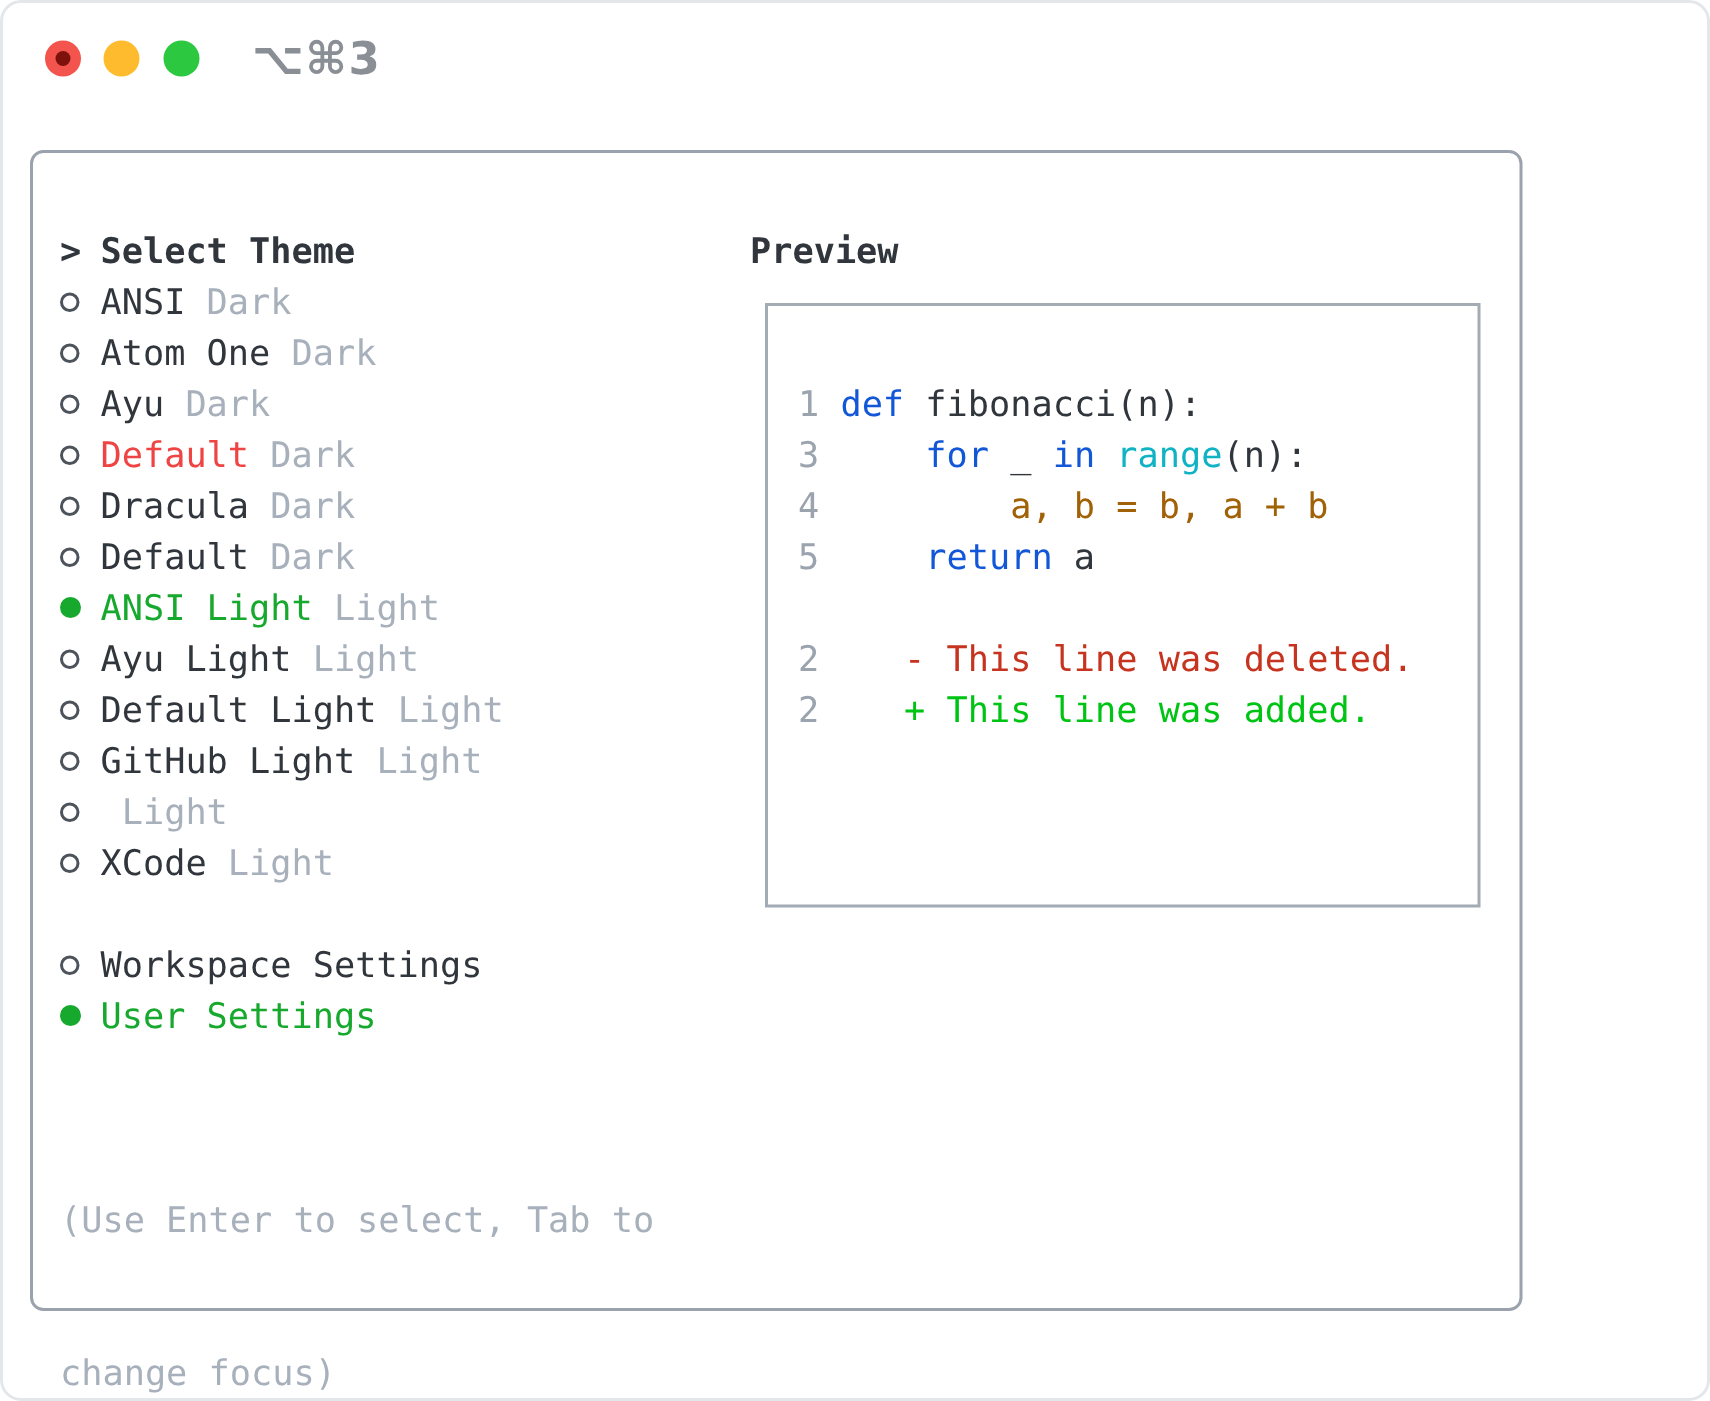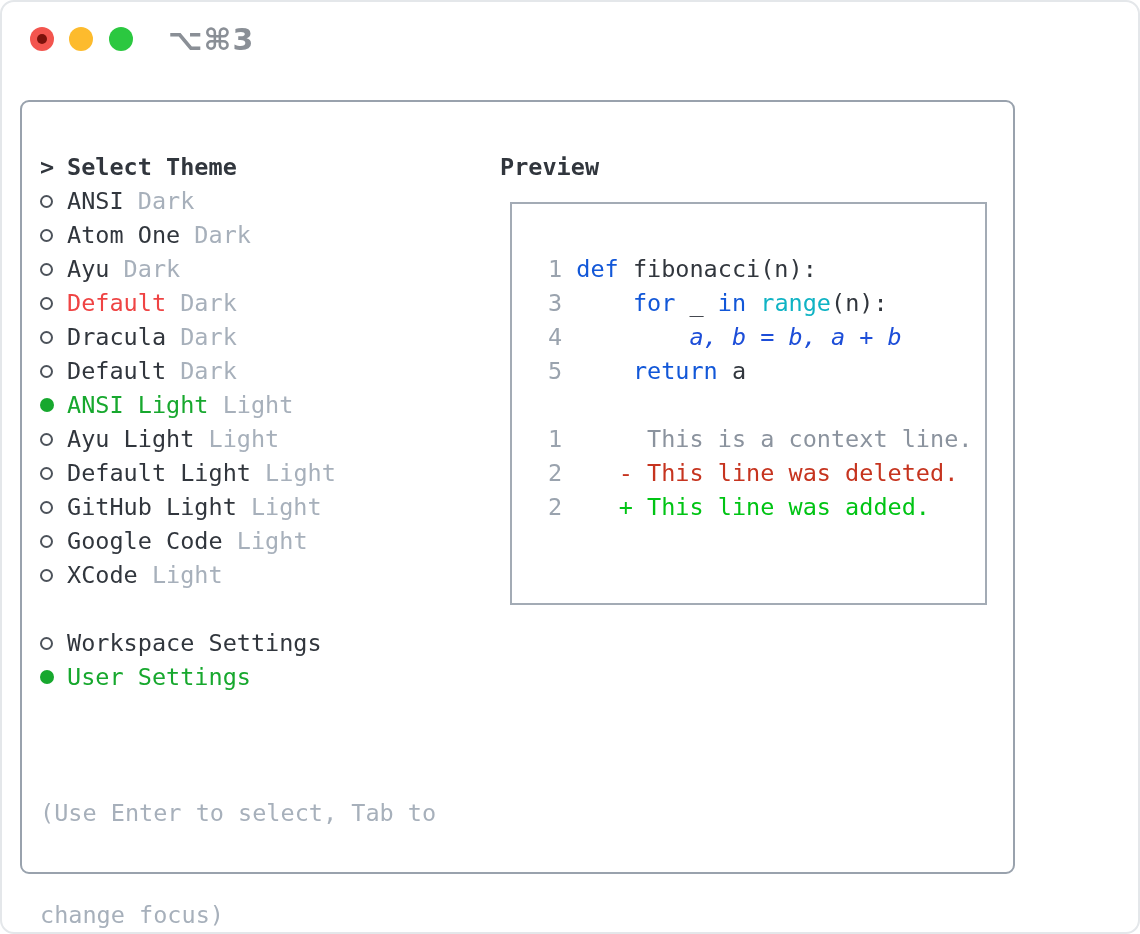--- a/index.html
+++ b/index.html
@@ -49,21 +49,21 @@
   .spacer { height: 34px; }
   .hint { font-size: 23.5px; line-height: 34px; white-space: pre; }
 
   
   .preview-title { position: absolute; left: 478px; top: 48px; height: 34px; line-height: 34px; font-size: 23.5px; font-weight: bold; }
   .preview-box {
     position: absolute; left: 488px; top: 100px;
     width: 477px; height: 403px;
     border: 2px solid #a3abb5;
     background: #ffffff;
-    padding: 48px 0 0 36px;
+    padding: 48px 0 0 20px;
     overflow: hidden;
   }
   .pline { height: 34px; line-height: 34px; font-size: 23.5px; white-space: pre; }
   .lnum { display: inline-block; width: 2ch; }
 </style>
 </head>
 <body>
 
 <div class="window">
 
@@ -88,21 +88,21 @@
           <div class="row"><span class="marker"><span class="circle" style="border-color: rgb(77, 83, 91);"></span></span><span style="color: rgb(49, 54, 61);">ANSI</span><span style="color: rgb(167, 176, 187);"> Dark</span></div>
           <div class="row"><span class="marker"><span class="circle" style="border-color: rgb(77, 83, 91);"></span></span><span style="color: rgb(49, 54, 61);">Atom One</span><span style="color: rgb(167, 176, 187);"> Dark</span></div>
           <div class="row"><span class="marker"><span class="circle" style="border-color: rgb(77, 83, 91);"></span></span><span style="color: rgb(49, 54, 61);">Ayu</span><span style="color: rgb(167, 176, 187);"> Dark</span></div>
           <div class="row"><span class="marker"><span class="circle" style="border-color: rgb(77, 83, 91);"></span></span><span style="color: #ef4444;">Default</span><span style="color: rgb(167, 176, 187);"> Dark</span></div>
           <div class="row"><span class="marker"><span class="circle" style="border-color: rgb(77, 83, 91);"></span></span><span style="color: rgb(49, 54, 61);">Dracula</span><span style="color: rgb(167, 176, 187);"> Dark</span></div>
           <div class="row"><span class="marker"><span class="circle" style="border-color: rgb(77, 83, 91);"></span></span><span style="color: rgb(49, 54, 61);">Default</span><span style="color: rgb(167, 176, 187);"> Dark</span></div>
           <div class="row"><span class="marker"><span class="circle filled" style="background: rgb(23, 168, 46);"></span></span><span style="color: rgb(23, 168, 46);">ANSI Light</span><span style="color: rgb(167, 176, 187);"> Light</span></div>
           <div class="row"><span class="marker"><span class="circle" style="border-color: rgb(77, 83, 91);"></span></span><span style="color: rgb(49, 54, 61);">Ayu Light</span><span style="color: rgb(167, 176, 187);"> Light</span></div>
           <div class="row"><span class="marker"><span class="circle" style="border-color: rgb(77, 83, 91);"></span></span><span style="color: rgb(49, 54, 61);">Default Light</span><span style="color: rgb(167, 176, 187);"> Light</span></div>
           <div class="row"><span class="marker"><span class="circle" style="border-color: rgb(77, 83, 91);"></span></span><span style="color: rgb(49, 54, 61);">GitHub Light</span><span style="color: rgb(167, 176, 187);"> Light</span></div>
-          <div class="row"><span class="marker"><span class="circle" style="border-color: rgb(77, 83, 91);"></span></span><span style="color: rgb(49, 54, 61);">Google Code</span><span style="color: rgb(167, 176, 187);"> Light</span></div>
+          <div class="row"><span class="marker"><span class="circle" style="border-color: rgb(77, 83, 91);"></span></span><span style="color: rgb(167, 176, 187);"> Light</span></div>
           <div class="row"><span class="marker"><span class="circle" style="border-color: rgb(77, 83, 91);"></span></span><span style="color: rgb(49, 54, 61);">XCode</span><span style="color: rgb(167, 176, 187);"> Light</span></div>
         </div>
 
       <div class="spacer"></div>
 
 
       <div id="apply-list">
           <div class="row"><span class="marker"><span class="circle" style="border-color: rgb(77, 83, 91);"></span></span><span style="color: rgb(49, 54, 61);">Workspace Settings</span></div>
           <div class="row"><span class="marker"><span class="circle filled" style="background: rgb(23, 168, 46);"></span></span><span style="color: rgb(23, 168, 46);">User Settings</span></div>
         </div>
@@ -113,22 +113,21 @@
         <div>(Use Enter to select, Tab to</div>
         <div>change focus)</div>
       </div>
     </div>
 
     <div class="preview-title" id="preview-title" style="color: rgb(49, 54, 61);">Preview</div>
 
     <div class="preview-box" id="preview-box" style="border-color: rgb(163, 171, 181);">
         <div class="pline"><span class="lnum" style="color: rgb(154, 163, 174);">1</span><span style="color: rgb(18, 87, 216);">def</span><span style="color: rgb(49, 54, 61);"> fibonacci(n):</span></div>
         <div class="pline"><span class="lnum" style="color: rgb(154, 163, 174);">3</span><span style="color: rgb(49, 54, 61);">    </span><span style="color: rgb(18, 87, 216);">for</span><span style="color: rgb(49, 54, 61);"> _ </span><span style="color: rgb(18, 87, 216);">in</span><span style="color: rgb(49, 54, 61);"> </span><span style="color: rgb(15, 179, 196);">range</span><span style="color: rgb(49, 54, 61);">(n):</span></div>
-        <div class="pline"><span class="lnum" style="color: rgb(154, 163, 174);">4</span><span style="color: #1d4ed8; font-style: italic;">        a, b = b, a + b</span></div>
+        <div class="pline"><span class="lnum" style="color: rgb(154, 163, 174);">4</span><span style="color: #a16207;">        a, b = b, a + b</span></div>
         <div class="pline"><span class="lnum" style="color: rgb(154, 163, 174);">5</span><span style="color: rgb(49, 54, 61);">    </span><span style="color: rgb(18, 87, 216);">return</span><span style="color: rgb(49, 54, 61);"> a</span></div>
         <div class="pline"><span class="lnum" style="color: rgb(154, 163, 174);"></span></div>
-        <div class="pline"><span class="lnum" style="color: rgb(154, 163, 174);">1</span><span style="color: rgb(139, 147, 158);">     This is a context line.</span></div>
         <div class="pline"><span class="lnum" style="color: rgb(154, 163, 174);">2</span><span style="color: rgb(198, 52, 31);">   - This line was deleted.</span></div>
         <div class="pline"><span class="lnum" style="color: rgb(154, 163, 174);">2</span><span style="color: rgb(0, 196, 20);">   + This line was added.</span></div>
       </div>
 
   </div>
 </div>
 
 </body></html>

